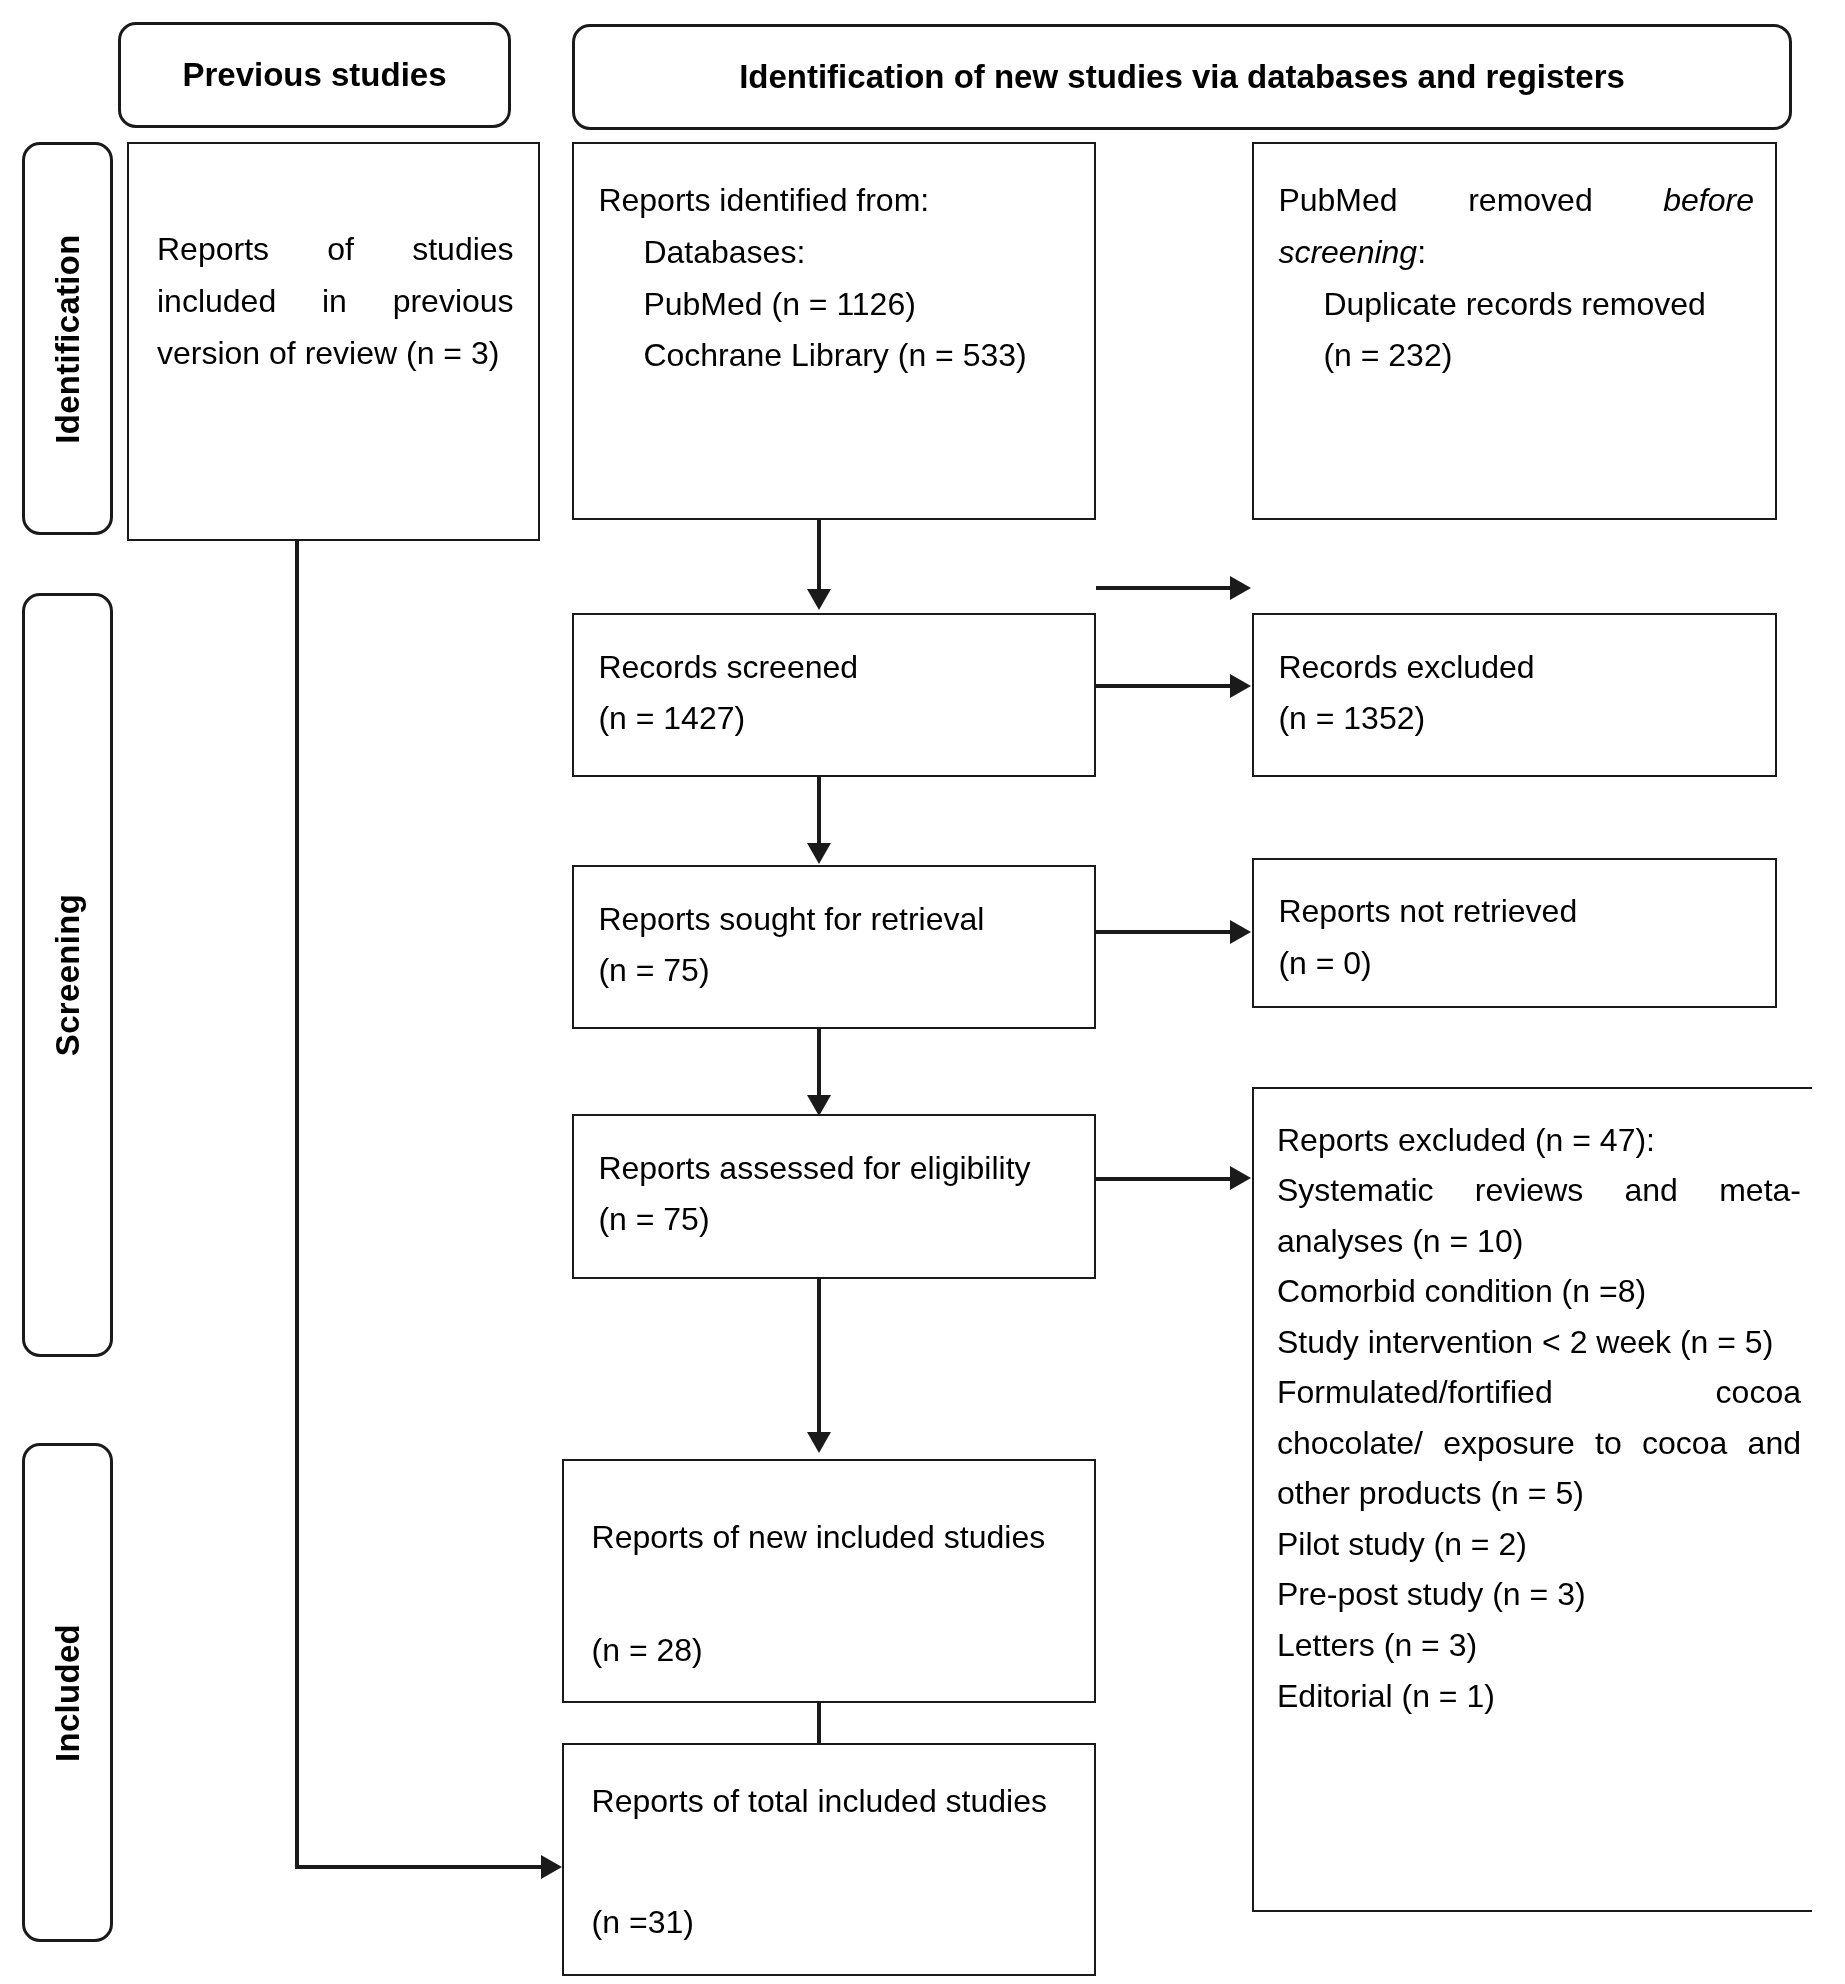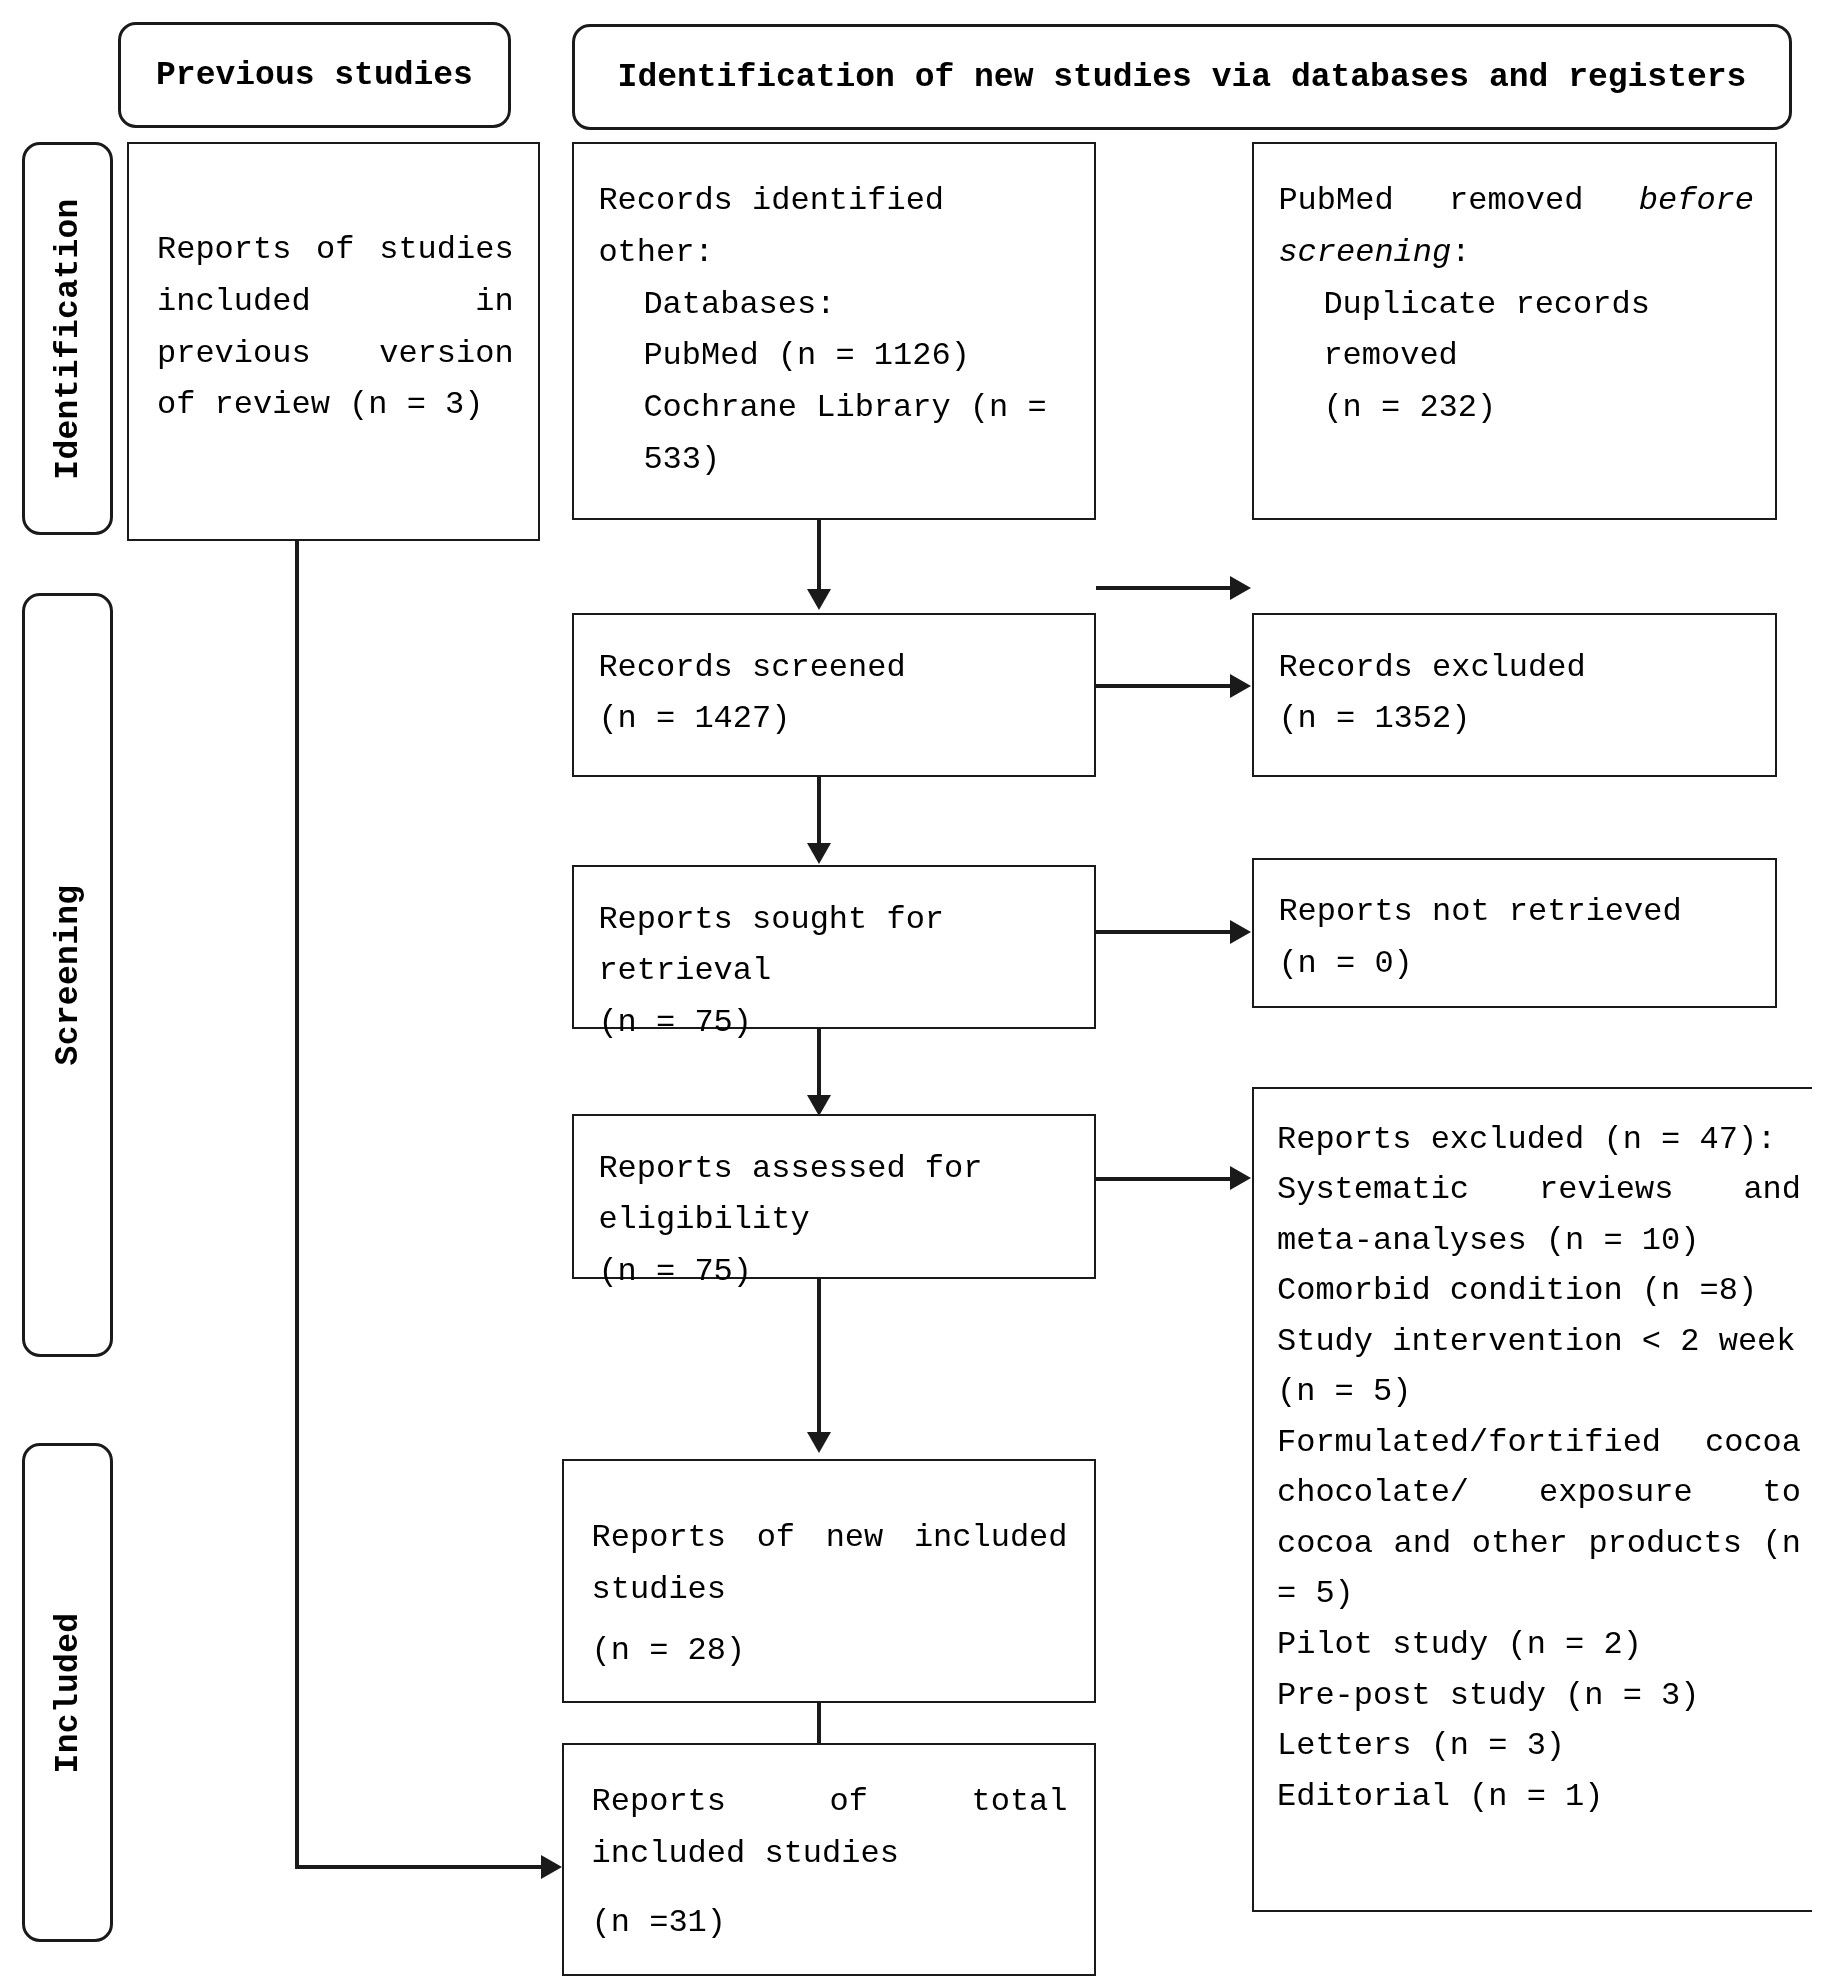--- a/index.html
+++ b/index.html
@@ -5,21 +5,21 @@
   html, body {
     margin: 0;
     padding: 0;
     background: #ffffff;
   }
   #canvas {
     position: relative;
     width: 1812px;
     height: 1985px;
     background: #ffffff;
-    font-family: Liberation Mono, monospace;
+    font-family: Liberation Sans, sans-serif;
     color: #000000;
     overflow: hidden;
   }
 
   
   .box {
     position: absolute;
     box-sizing: border-box;
     background: #ffffff;
     border: 2.7px solid #1a1a1a;
@@ -117,21 +117,21 @@
   <div class="phase" style="left:22px; top:1443px; width:91px; height:499px;">
     <div class="phase-label">Included</div>
   </div>
 
   <div class="box" style="left:127px; top:142px; width:413px; height:399px;">
     <div class="body-text just" style="top:80px; left:28px; right:24.4px;">Reports of studies included in previous version of review (n = 3)</div>
   </div>
 
   <div class="box" style="left:572px; top:142px; width:524px; height:378px;">
     <div class="body-text" style="top:31px;">
-      <span style="display:block">Records identified other:</span>
+      <span style="display:block">Reports identified from:</span>
       <span class="indent">Databases:</span>
       <span class="indent">PubMed (n = 1126)</span>
       <span class="indent">Cochrane Library (n = 533)</span>
     </div>
   </div>
 
   <div class="box" style="left:1252px; top:142px; width:525px; height:378px;">
     <div class="body-text" style="top:31px;">
       <span class="just" style="display:block"><span>PubMed removed </span><span class="it">before screening</span><span>:</span></span>
       <span class="indent">Duplicate records removed</span>

